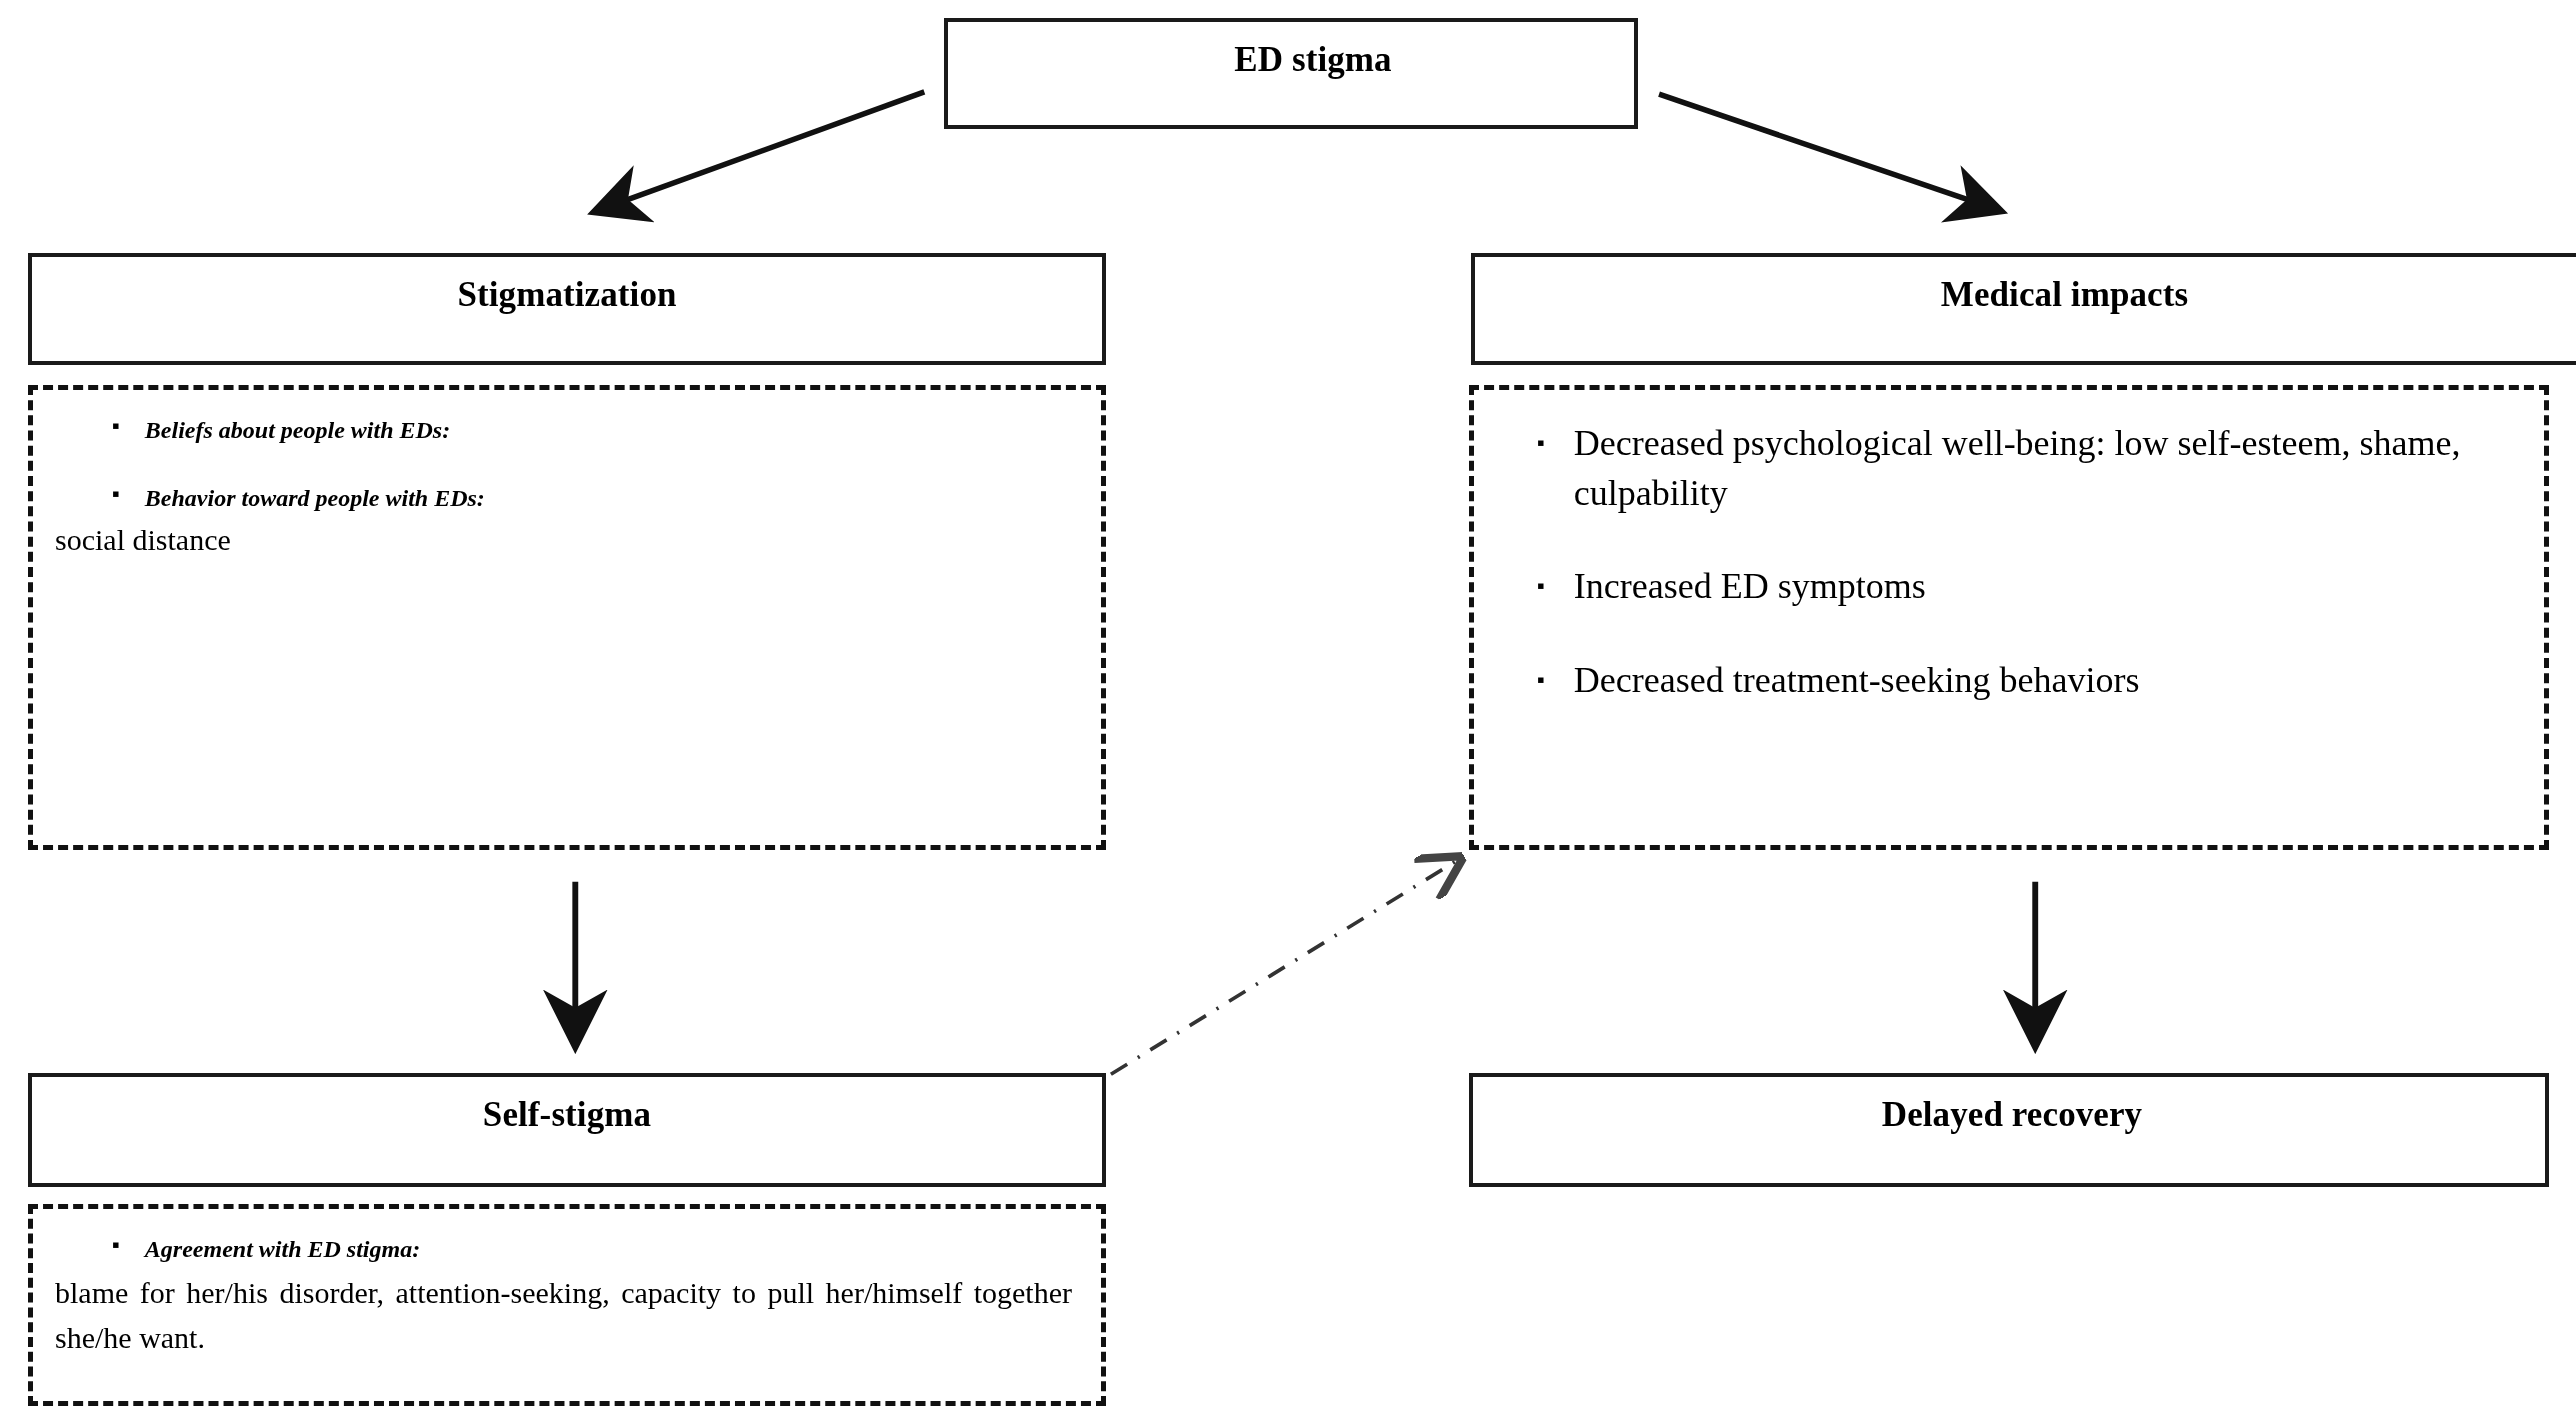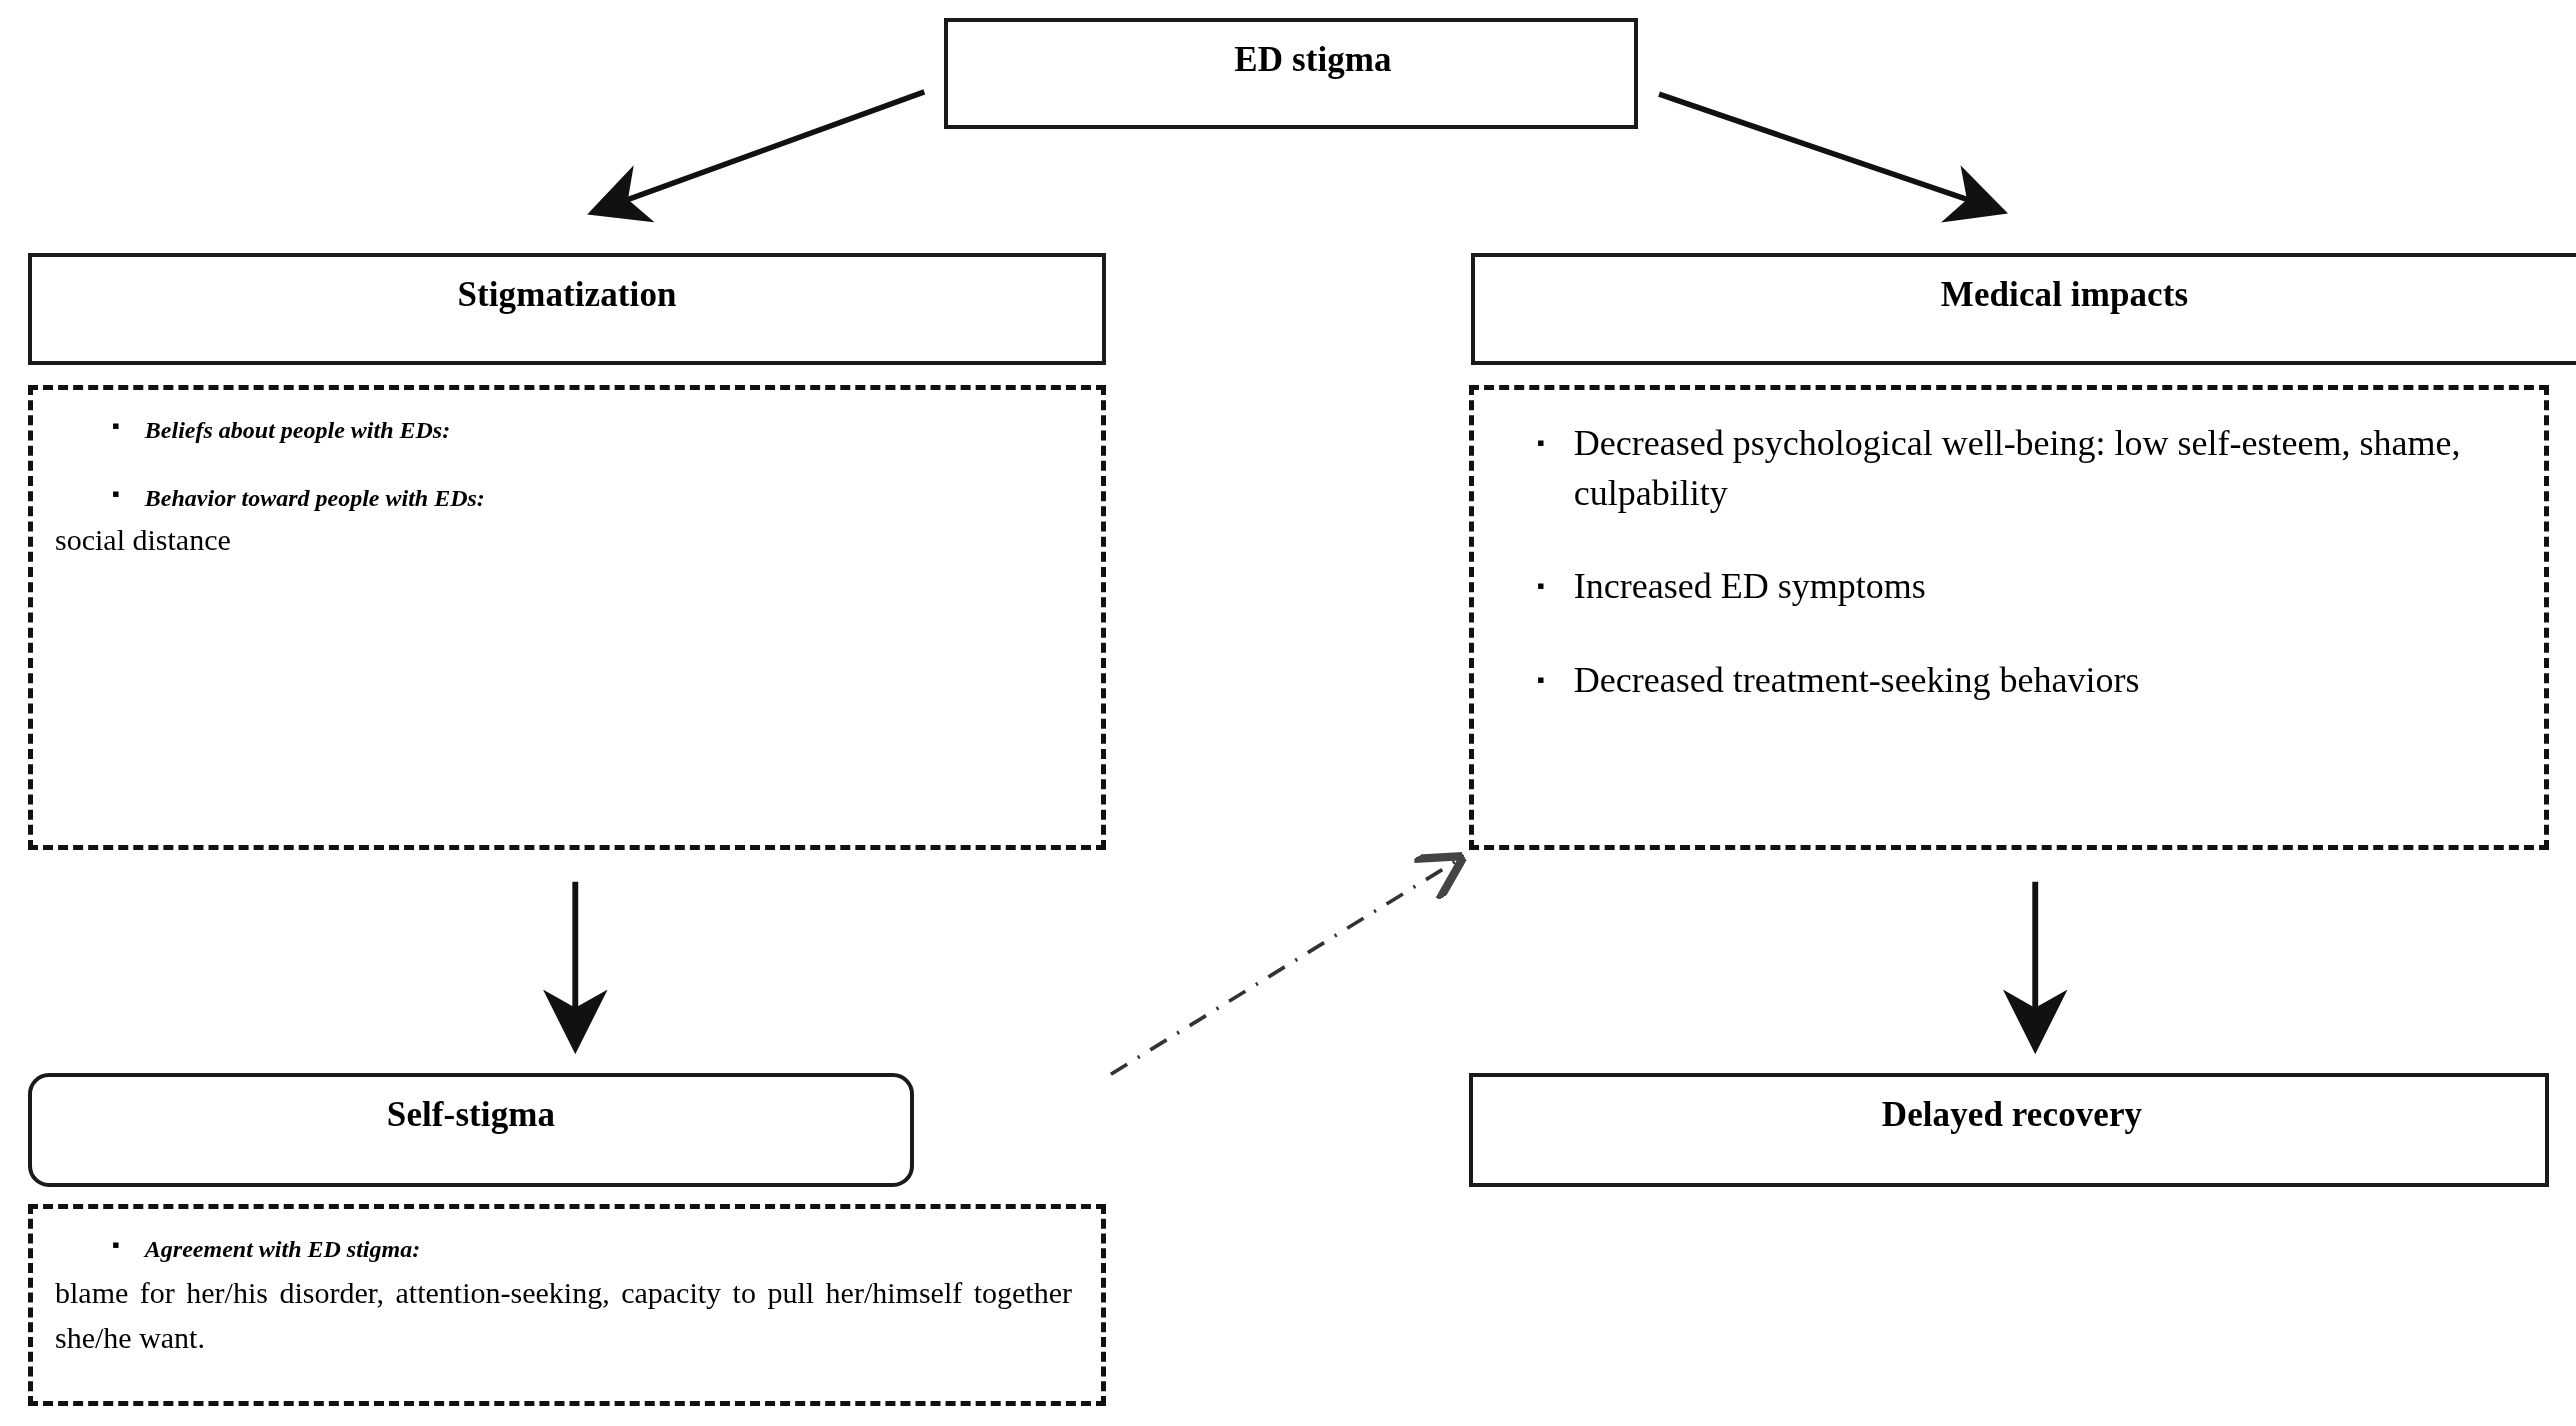--- a/index.html
+++ b/index.html
@@ -169,21 +169,21 @@
       </div>
 
       <div class="bullet-line impact-row">
         <span class="bullet-glyph">▪</span>
         <span class="impact-text">Decreased treatment-seeking behaviors</span>
       </div>
 
     </div>
   </div>
 
-  <div class="node solid" style="left:28px; top:1073px; width:886px; height:114px;border-radius:21px;">
+  <div class="node solid" style="left:28px; top:1073px; width:1078px; height:114px;">
     <div class="node-title">Self-stigma</div>
   </div>
 
   <div class="node dashed" style="left:28px; top:1204px; width:1078px; height:202px;">
     <div class="body-inner">
 
       <div class="bullet-line lead-row">
         <span class="bullet-glyph">▪</span>
         <span class="lead">Agreement with ED stigma:</span>
       </div>

